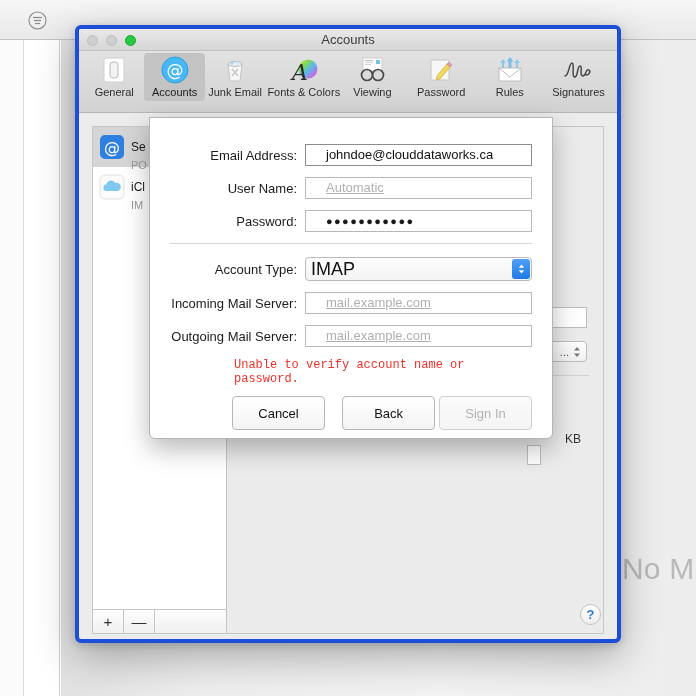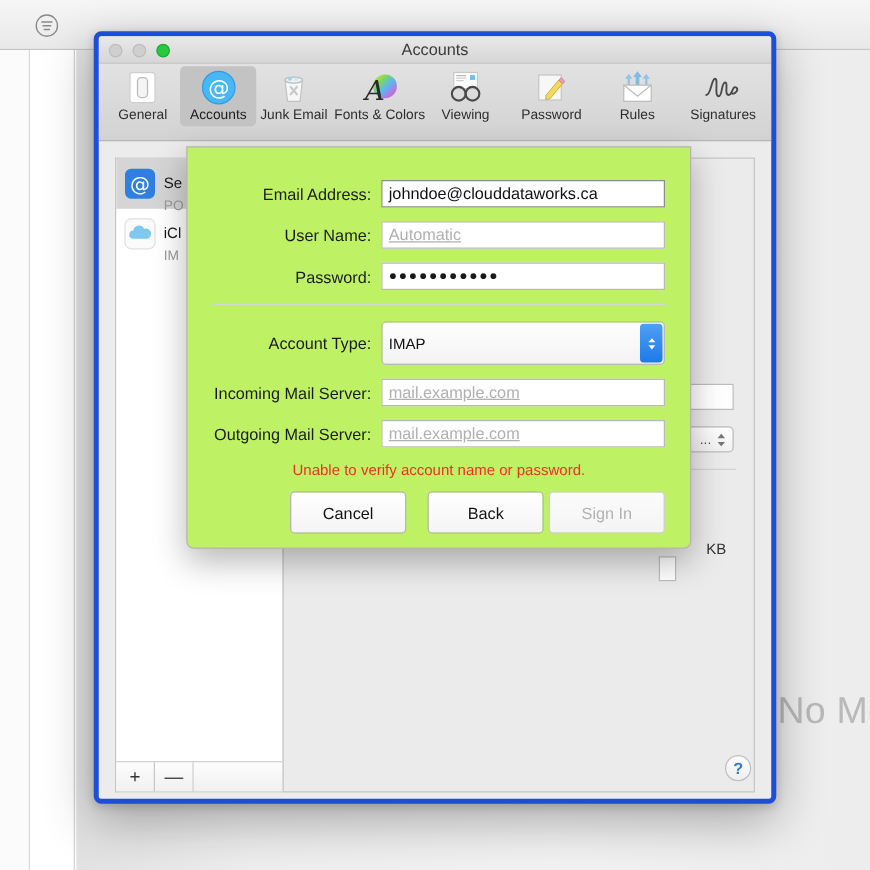--- a/index.html
+++ b/index.html
@@ -152,64 +152,65 @@
     background: linear-gradient(#fdfdfd,#efefef);
     border: 1px solid #c0c0c0;
     display: flex; align-items: center; justify-content: center;
     font-size: 13px; font-weight: bold; color: #2f7bd6;
   }
 
   
   .sheet {
     position: absolute; left: 70px; top: 88px;
     width: 404px; height: 322px;
-    background: #bef264;
+    background: #ffffff;
     border: 1px solid #b4b4b4;
     border-radius: 0 0 6px 6px;
     box-shadow: 0 10px 26px rgba(0,0,0,.28);
     overflow: hidden;
   }
   .sheet-inner { padding: 26px 20px 0 20px; }
   .frow { display: flex; align-items: center; margin-bottom: 11px; }
   .flabel {
     width: 135px; text-align: right; padding-right: 8px;
     font-size: 13px; color: #1c1c1c; white-space: nowrap;
   }
   .finput {
     flex: 1; height: 22px; background: #fff;
     border: 1px solid #b9b9b9;
     font-size: 13px; color: #111;
-    padding: 0 5px; line-height: 20px;
+    padding: 0 20px; line-height: 20px;
     font-family: "Liberation Sans", sans-serif;
   }
   .finput.focused { border: 1px solid #8d8d8d; }
   .finput.placeholder { color: #b0b0b0; text-decoration: underline; }
   .finput.dots { letter-spacing: 1.4px; font-size: 11px; color: #1a1a1a; }
 
   .sheet-divider {
     height: 1px; background: #d6d6d6;
     margin: 5px 0 13px 0;
   }
 
   .fpopup {
-    flex: 1; height: 35px; position: relative;
+    flex: 1; height: 24px; position: relative;
     background: linear-gradient(#fefefe,#f3f3f3);
     border: 1px solid #b9b9b9; border-radius: 4px;
-    font-size: 12px; color: #111;
+    font-size: 18px; color: #111;
     display: flex; align-items: center; padding: 0 5px;
   }
   .popup-arrows {
     position: absolute; right: 1px; top: 1px; bottom: 1px; width: 18px;
     background: linear-gradient(#4f9ff5,#1d7ae8);
     border-radius: 3px;
     display: flex; flex-direction: column; align-items: center; justify-content: center; gap: 2px;
   }
   .err-msg {
     font-size: 12px; color: #f03028;
     margin: 2px 0 0 64px;
+    font-family: Liberation Mono, monospace;
   }
   .sheet-buttons {
     display: flex; align-items: center; margin: 10px 0 0 62px;
   }
   .btn {
     height: 34px; min-width: 93px; padding: 0 14px;
     background: linear-gradient(#ffffff,#f4f4f4);
     border: 1px solid #b6b6b6; border-radius: 4px;
     font-size: 13px; color: #131313;
     display: flex; align-items: center; justify-content: center;

